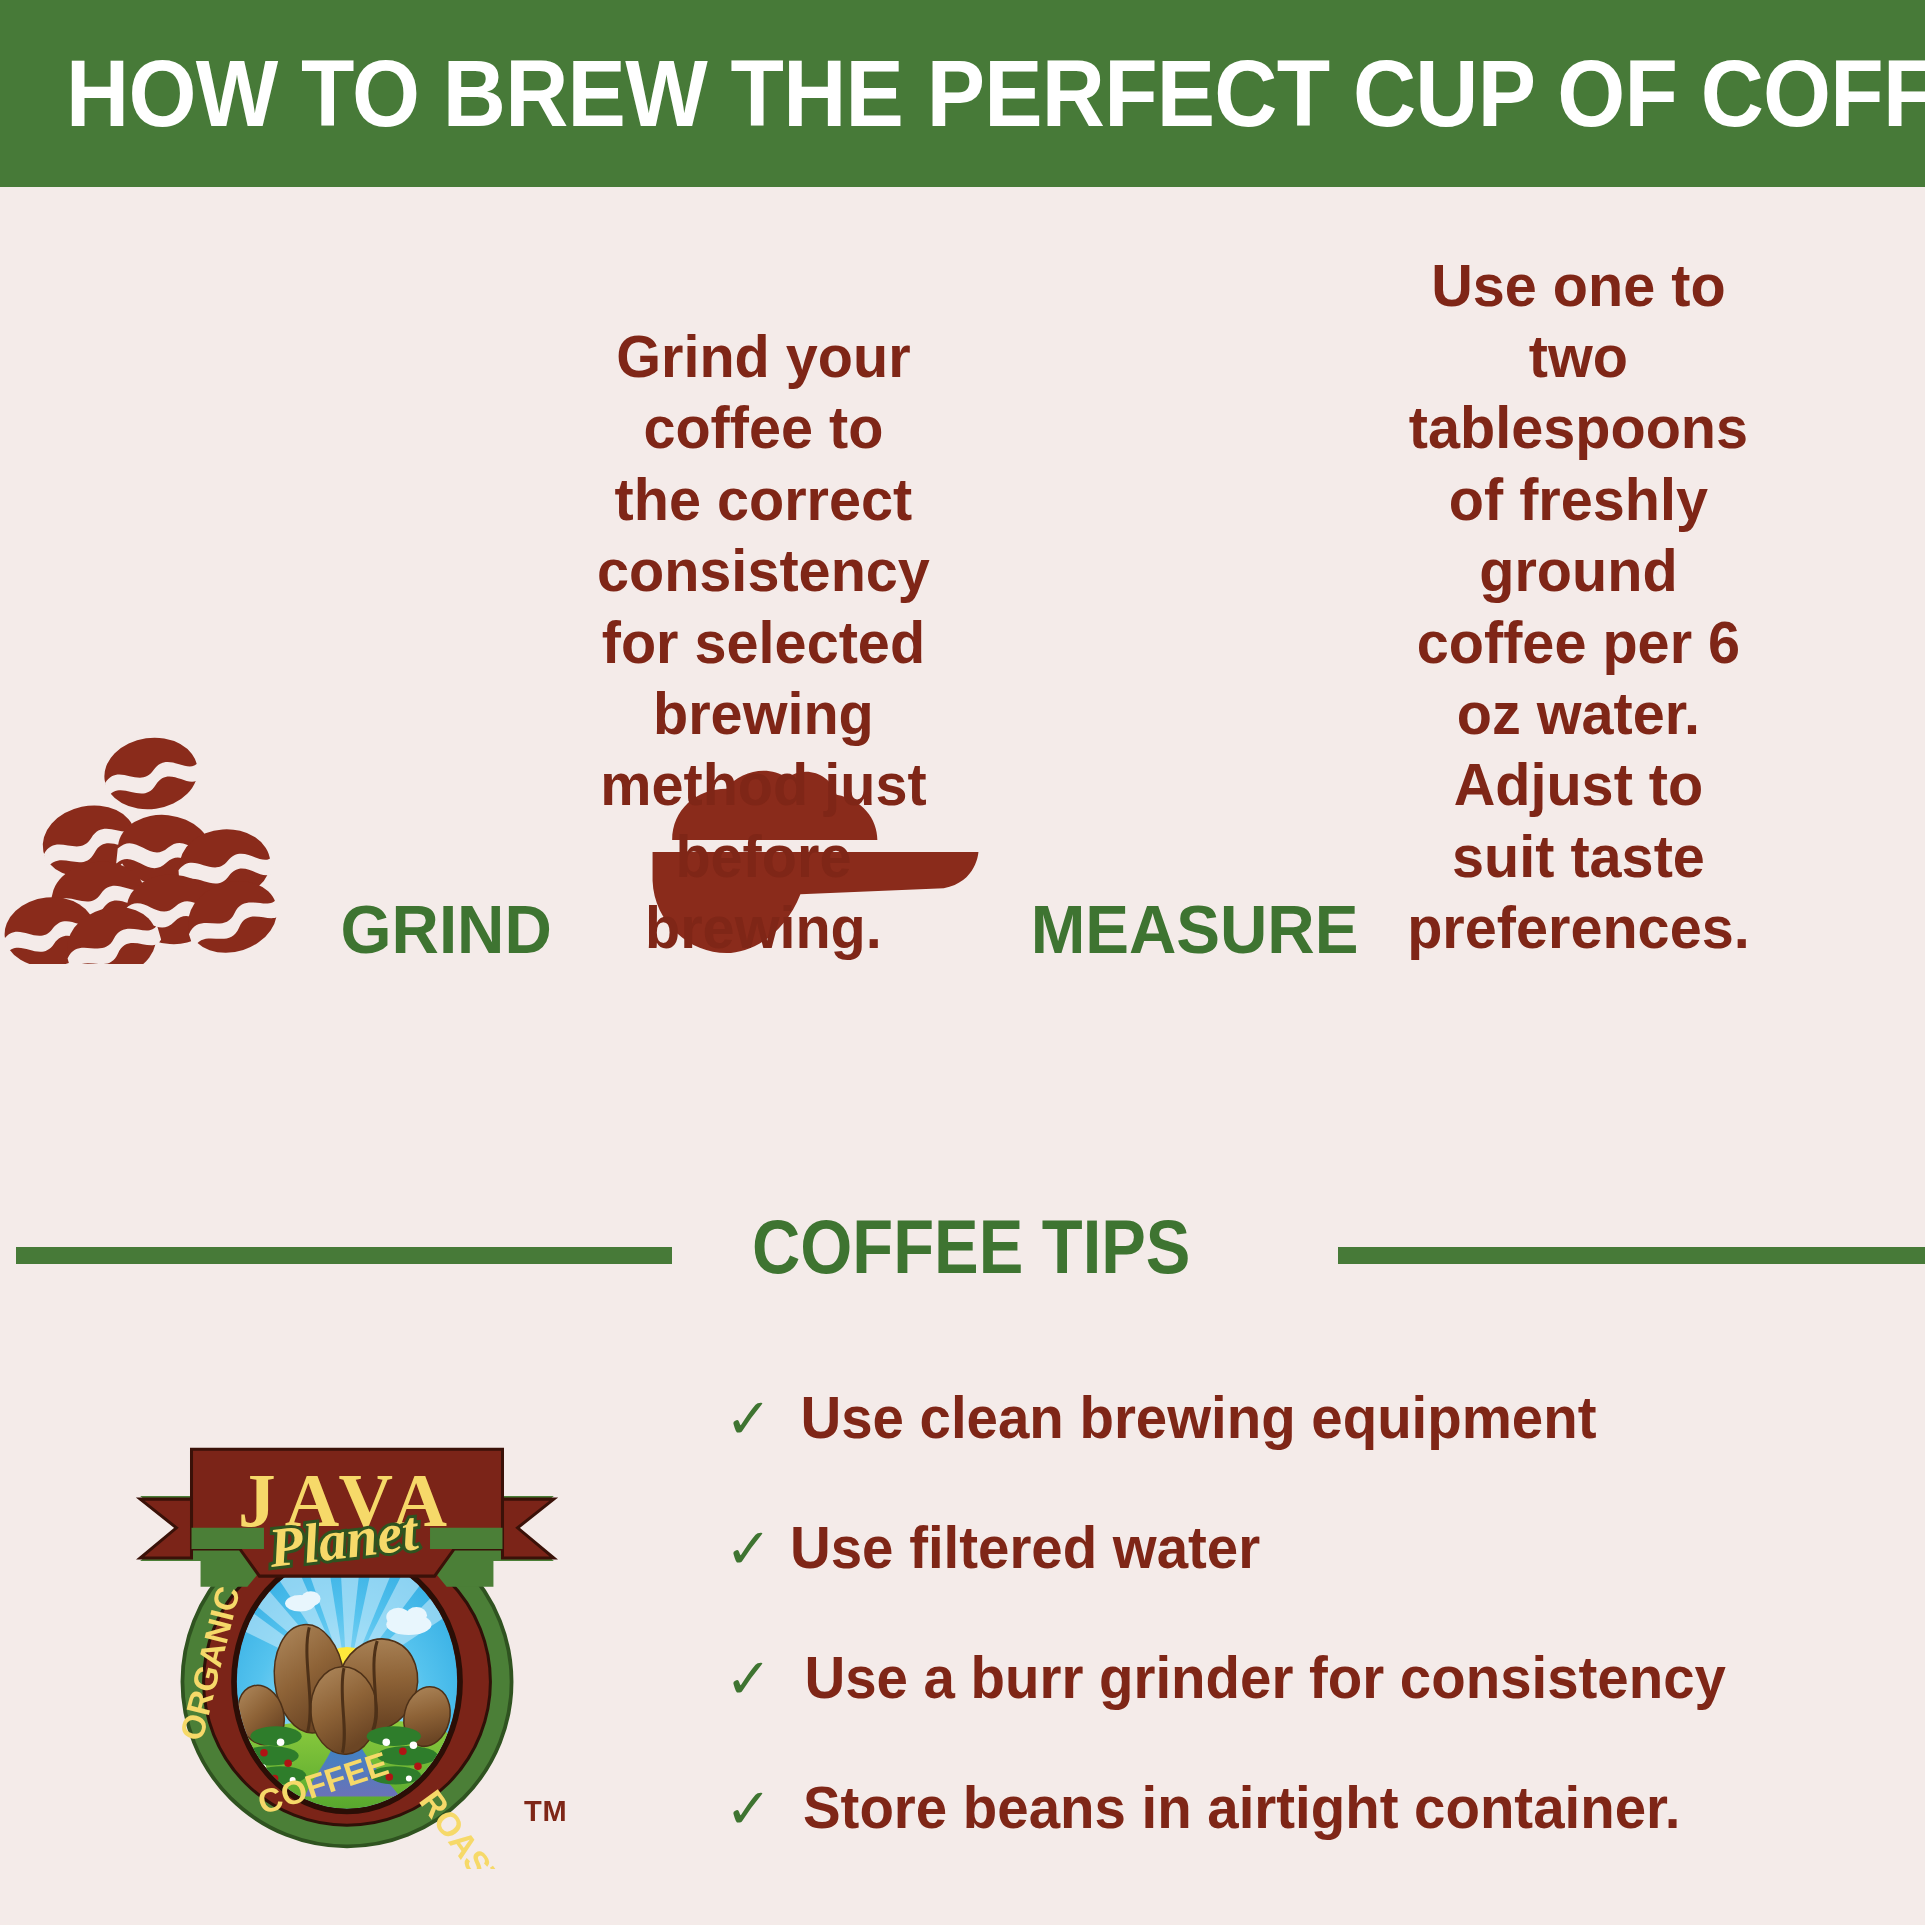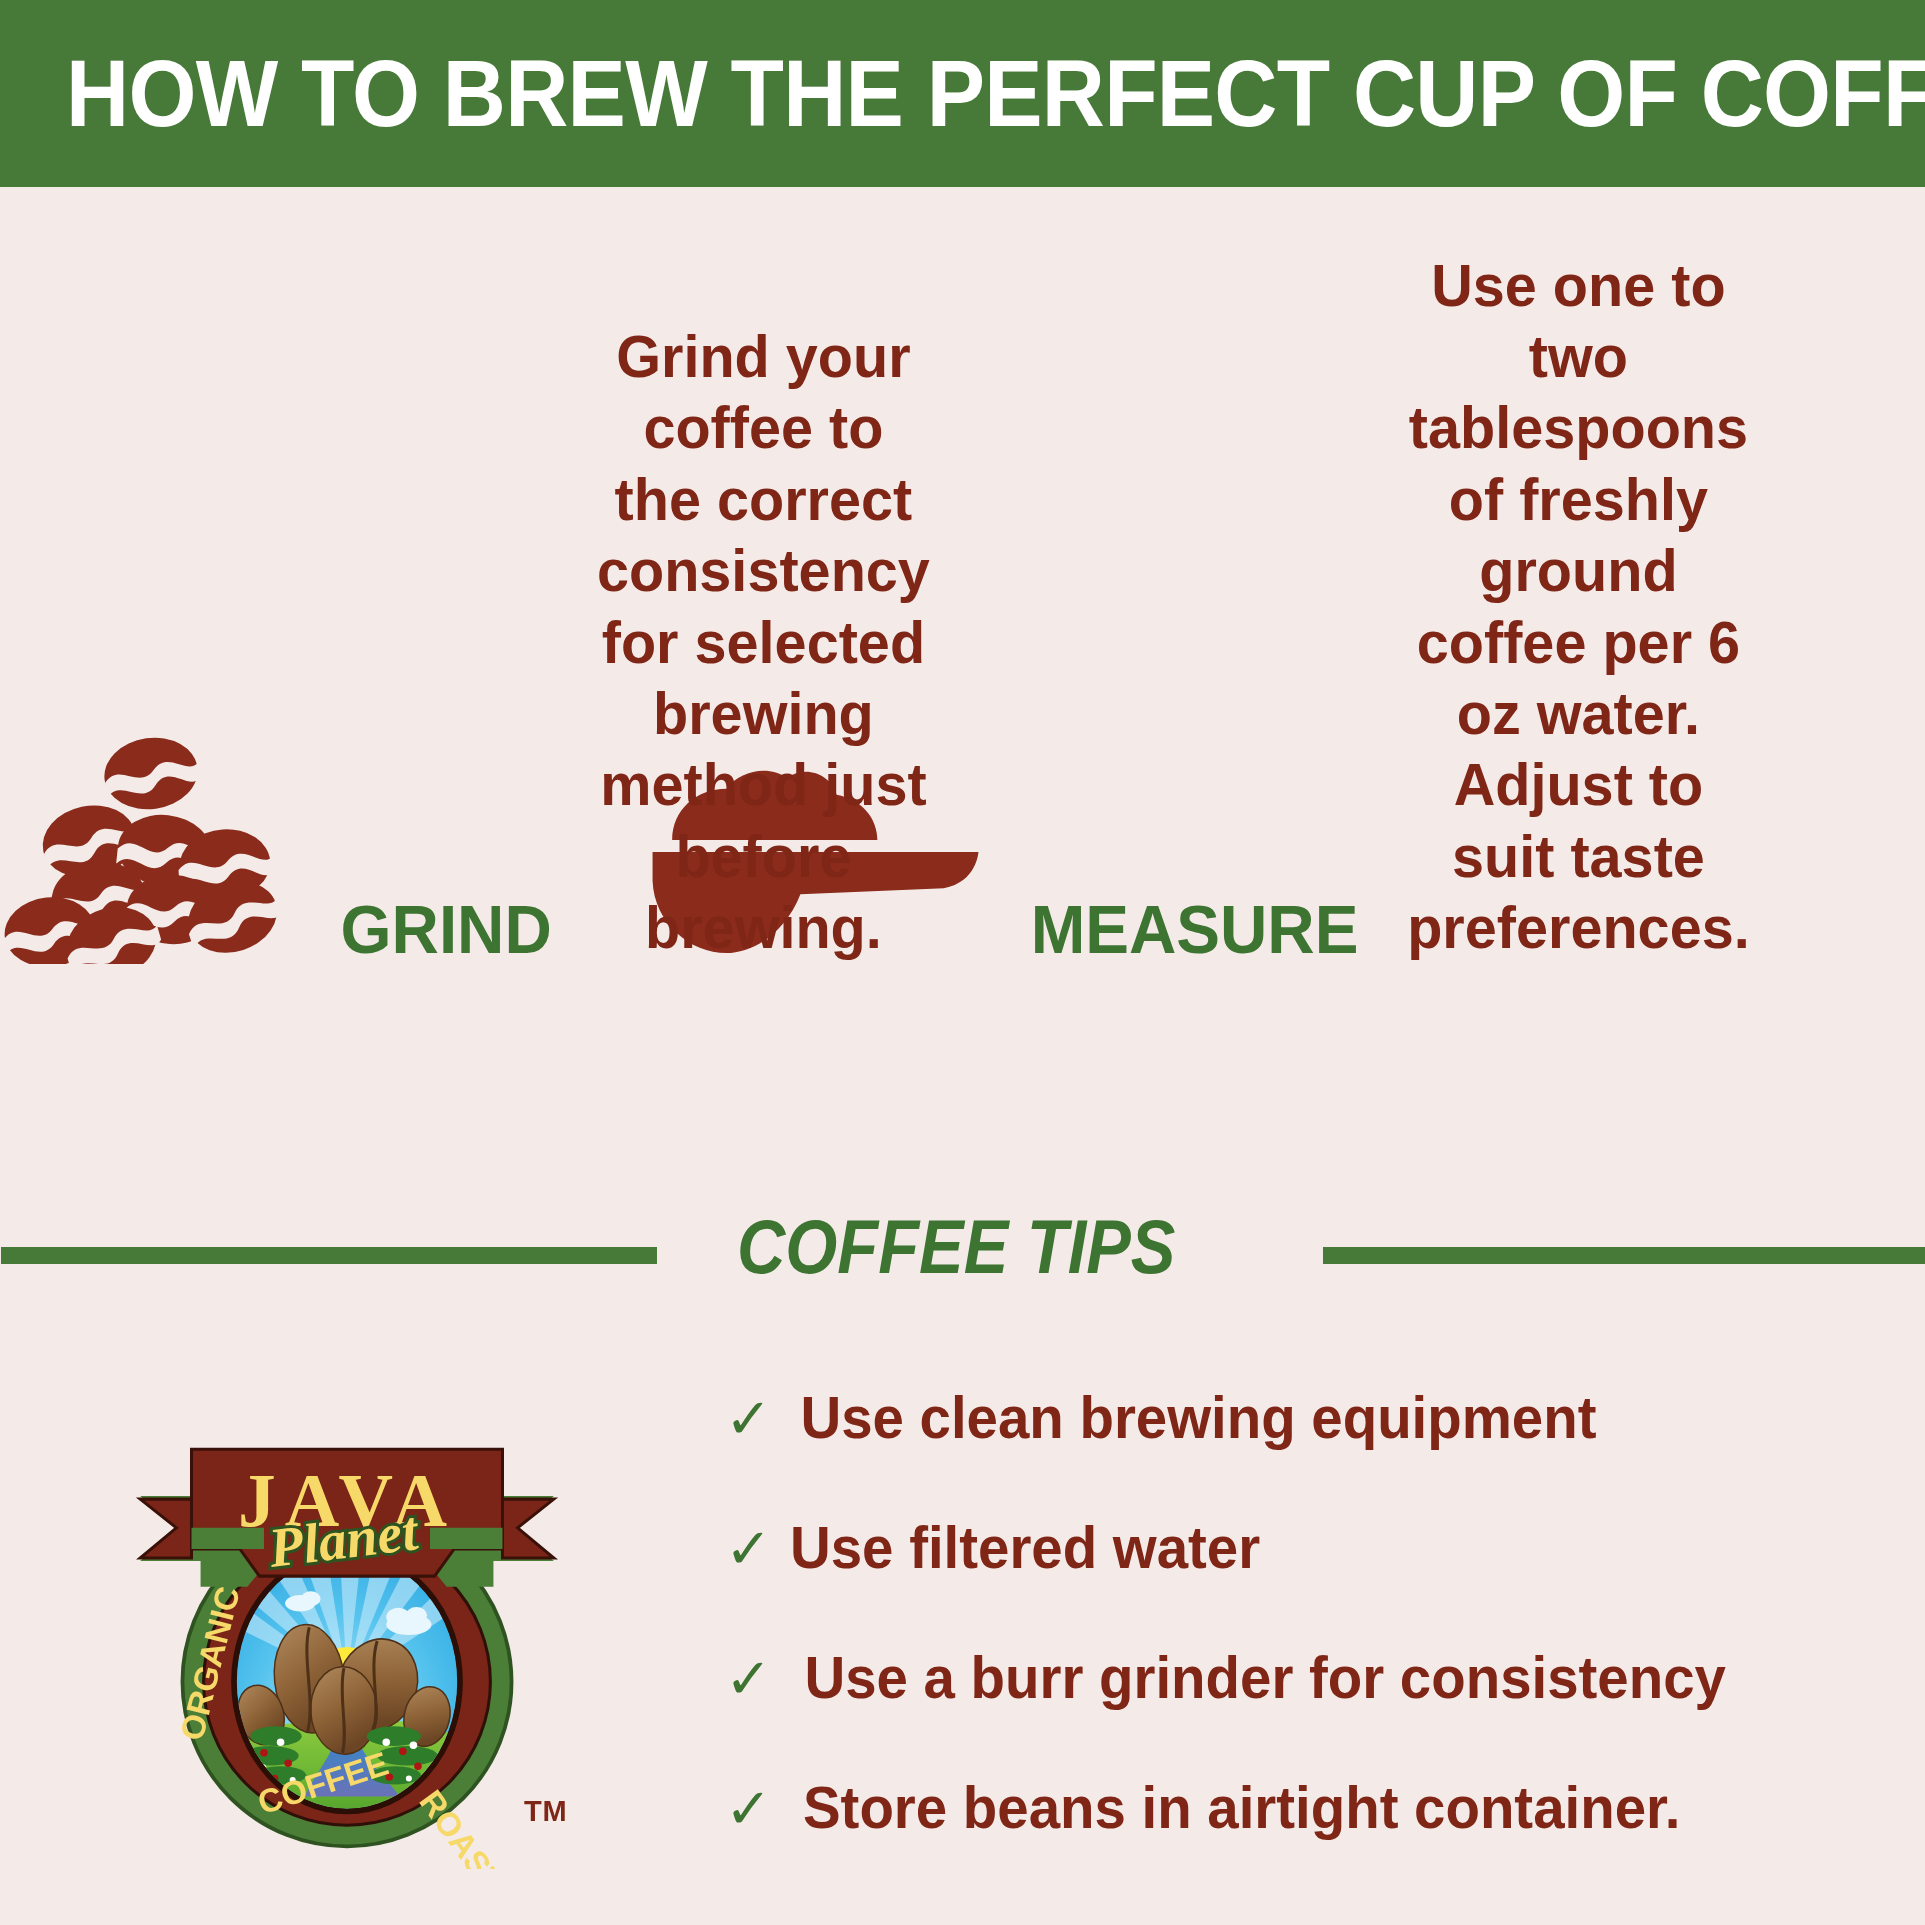--- a/index.html
+++ b/index.html
@@ -82,25 +82,24 @@
     text-align: center;
     transform: scaleX(0.96);
   }
   .col-grind .step-body  { width: 574px; }
   .col-measure .step-body{ width: 468px; }
   .col-brew .step-body   { width: 529px; }
 
   
   .tips-divider {
     position: absolute;
-    left: 1px;
+    left: 16px;
     top: 1220px;
     width: 1531px;
     height: 83px;
-    font-style: italic;
   }
   .rule {
     position: absolute;
     top: 27px;
     height: 16.6px;
     background: #477A38;
   }
   .rule-left  { left: 0;     width: 656px; }
   .rule-right { left: 1322px; width: 604px; }
   .tips-title {

